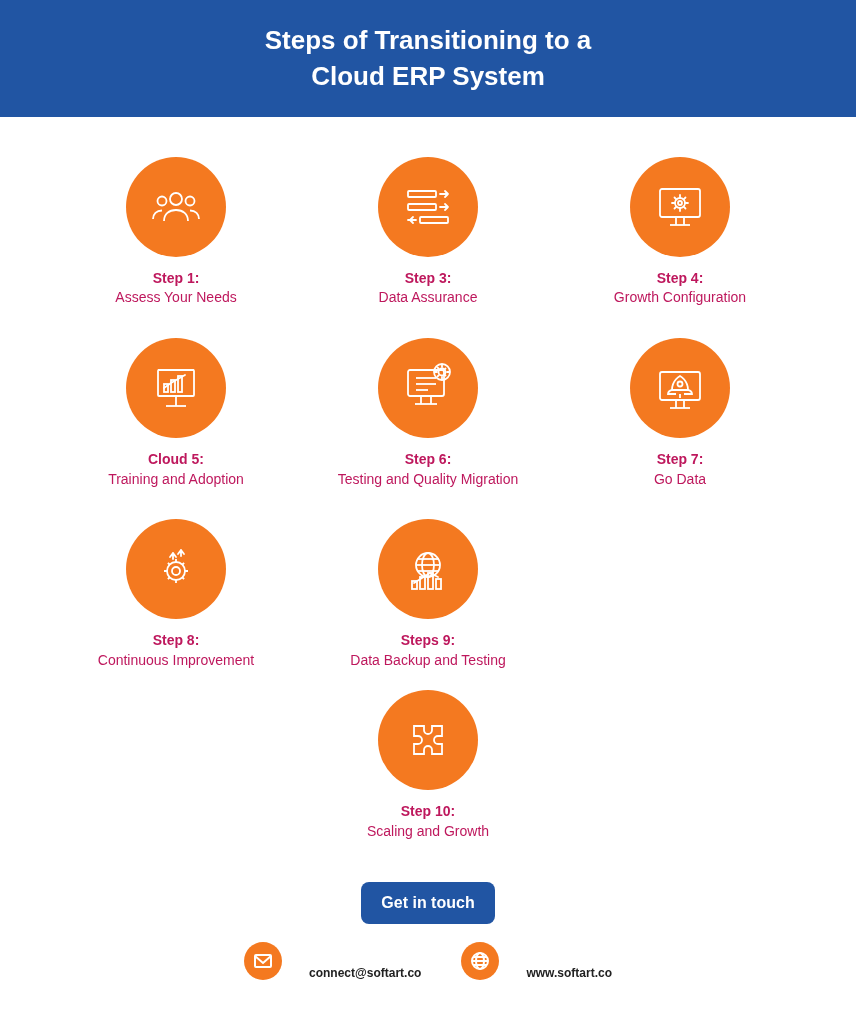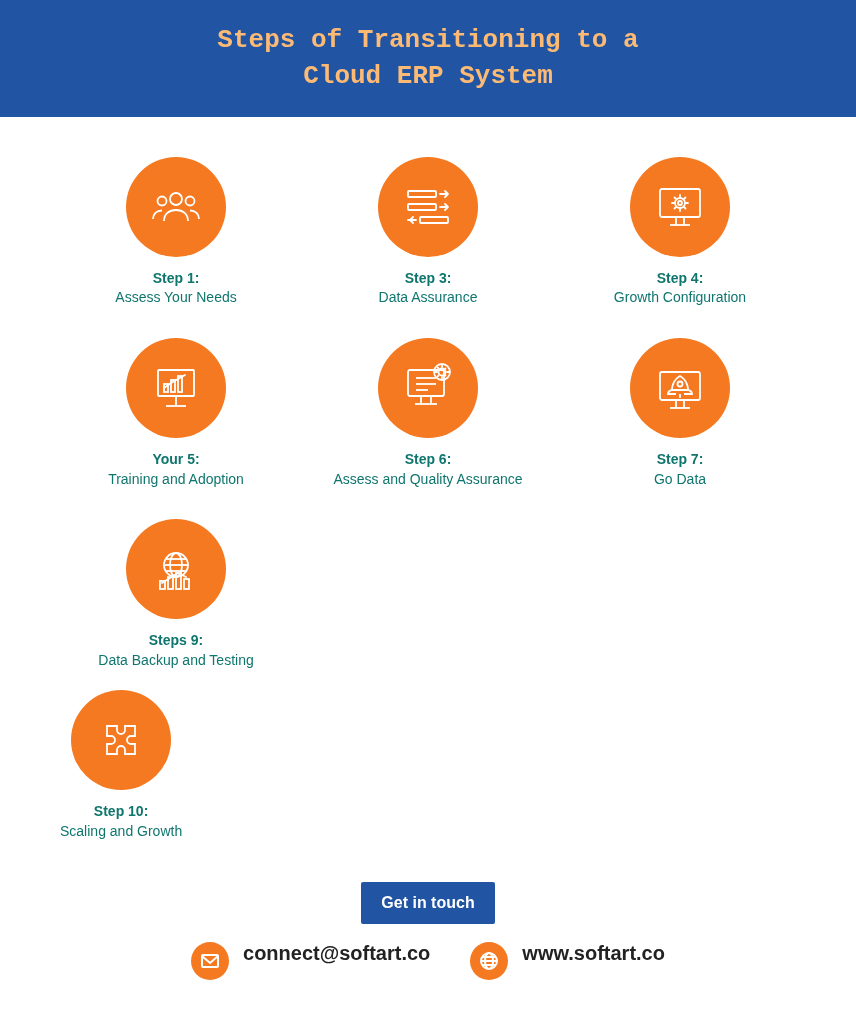--- a/index.html
+++ b/index.html
@@ -8,25 +8,24 @@
       background: #fff;
       width: 856px;
       min-height: 1024px;
     }
     .header {
       background: #2155a3;
       padding: 22px 40px;
       text-align: center;
     }
     .header h1 {
-      color: #fdba74;
+      color: #ffffff;
       font-size: 26px;
       font-weight: bold;
       line-height: 1.4;
-      font-family: Liberation Mono, monospace;
     }
     .main-content {
       background: #fff;
       padding: 40px 60px 20px;
     }
     .steps-grid {
       display: grid;
       grid-template-columns: repeat(3, 1fr);
       gap: 30px 20px;
       margin-bottom: 20px;
@@ -49,61 +48,61 @@
     }
     .step-circle svg {
       width: 52px;
       height: 52px;
       fill: none;
       stroke: #fff;
       stroke-width: 1.8;
     }
     .step-label {
       font-size: 14px;
-      color: #0f766e;
+      color: #be185d;
       line-height: 1.4;
     }
     .step-label .step-num {
       font-weight: bold;
     }
     .step-label .step-name {
       font-weight: normal;
       display: block;
     }
     .single-center {
       display: flex;
-      justify-content: flex-start;
+      justify-content: center;
     }
     .footer-section {
       padding: 20px 40px 30px;
       display: flex;
       flex-direction: column;
       align-items: center;
       gap: 18px;
     }
     .get-in-touch-btn {
       background: #2155a3;
       color: #fff;
       border: none;
       padding: 12px 20px;
       font-size: 16px;
       font-weight: bold;
       cursor: pointer;
-      border-radius: 2px;
+      border-radius: 8px;
     }
     .contact-row {
       display: flex;
       align-items: center;
       gap: 40px;
     }
     .contact-item {
       display: flex;
-      align-items: flex-start;
-      gap: 14px;
-      font-size: 20px;
+      align-items: flex-end;
+      gap: 27px;
+      font-size: 12px;
       font-weight: bold;
       color: #222;
     }
     .contact-icon {
       width: 38px;
       height: 38px;
       background: #f47920;
       border-radius: 50%;
       display: flex;
       align-items: center;
@@ -201,21 +200,21 @@
           <line x1="8" y1="8" x2="44" y2="8"></line>
 
           <rect x="14" y="22" width="4" height="8"></rect>
           <rect x="21" y="18" width="4" height="12"></rect>
           <rect x="28" y="14" width="4" height="16"></rect>
 
           <path d="M14 26l7-5 7-4 7-4" stroke-linecap="round" stroke-linejoin="round"></path>
         </svg>
       </div>
       <div class="step-label">
-        <span class="step-num">Your 5:</span>
+        <span class="step-num">Cloud 5:</span>
         <span class="step-name">Training and Adoption</span>
       </div>
     </div>
 
     <div class="step-item">
       <div class="step-circle">
         <svg viewBox="0 0 52 52">
 
           <rect x="6" y="8" width="36" height="26" rx="2"></rect>
           <line x1="19" y1="34" x2="19" y2="42"></line>
@@ -226,21 +225,21 @@
           <line x1="14" y1="22" x2="34" y2="22"></line>
           <line x1="14" y1="28" x2="26" y2="28"></line>
 
           <circle cx="40" cy="10" r="8"></circle>
           <circle cx="40" cy="10" r="3.5"></circle>
           <path d="M40 3v2M40 15v2M33 10h2M45 10h2M35.5 5.5l1.4 1.4M42.1 12.1l1.4 1.4M35.5 14.5l1.4-1.4M42.1 7.9l1.4-1.4" stroke-linecap="round"></path>
         </svg>
       </div>
       <div class="step-label">
         <span class="step-num">Step 6:</span>
-        <span class="step-name">Assess and Quality Assurance</span>
+        <span class="step-name">Testing and Quality Migration</span>
       </div>
     </div>
 
     <div class="step-item">
       <div class="step-circle">
         <svg viewBox="0 0 52 52">
 
           <rect x="6" y="10" width="40" height="28" rx="2"></rect>
           <line x1="22" y1="38" x2="22" y2="46"></line>
           <line x1="30" y1="38" x2="30" y2="46"></line>
@@ -252,20 +251,37 @@
           <ellipse cx="26" cy="22" rx="2.5" ry="2.5"></ellipse>
           <line x1="26" y1="32" x2="26" y2="36"></line>
         </svg>
       </div>
       <div class="step-label">
         <span class="step-num">Step 7:</span>
         <span class="step-name">Go Data</span>
       </div>
     </div>
 
+    <div class="step-item">
+      <div class="step-circle">
+        <svg viewBox="0 0 52 52">
+
+          <circle cx="26" cy="28" r="9"></circle>
+          <circle cx="26" cy="28" r="4"></circle>
+          <path d="M26 16v3M26 37v3M14 28h3M35 28h3M17.9 19.9l2.1 2.1M32 34l2.1 2.1M17.9 36.1l2.1-2.1M32 22l2.1-2.1"></path>
+
+          <path d="M20 14l3-4 3 4M23 10v6" stroke-linecap="round" stroke-linejoin="round"></path>
+          <path d="M28 11l3-4 3 4M31 7v6" stroke-linecap="round" stroke-linejoin="round"></path>
+        </svg>
+      </div>
+      <div class="step-label">
+        <span class="step-num">Step 8:</span>
+        <span class="step-name">Continuous Improvement</span>
+      </div>
+    </div>
 
     <div class="step-item">
       <div class="step-circle">
         <svg viewBox="0 0 52 52">
 
           <circle cx="26" cy="22" r="12"></circle>
           <ellipse cx="26" cy="22" rx="6" ry="12"></ellipse>
           <line x1="14" y1="22" x2="38" y2="22"></line>
           <line x1="15" y1="16" x2="37" y2="16"></line>
           <line x1="15" y1="28" x2="37" y2="28"></line>

